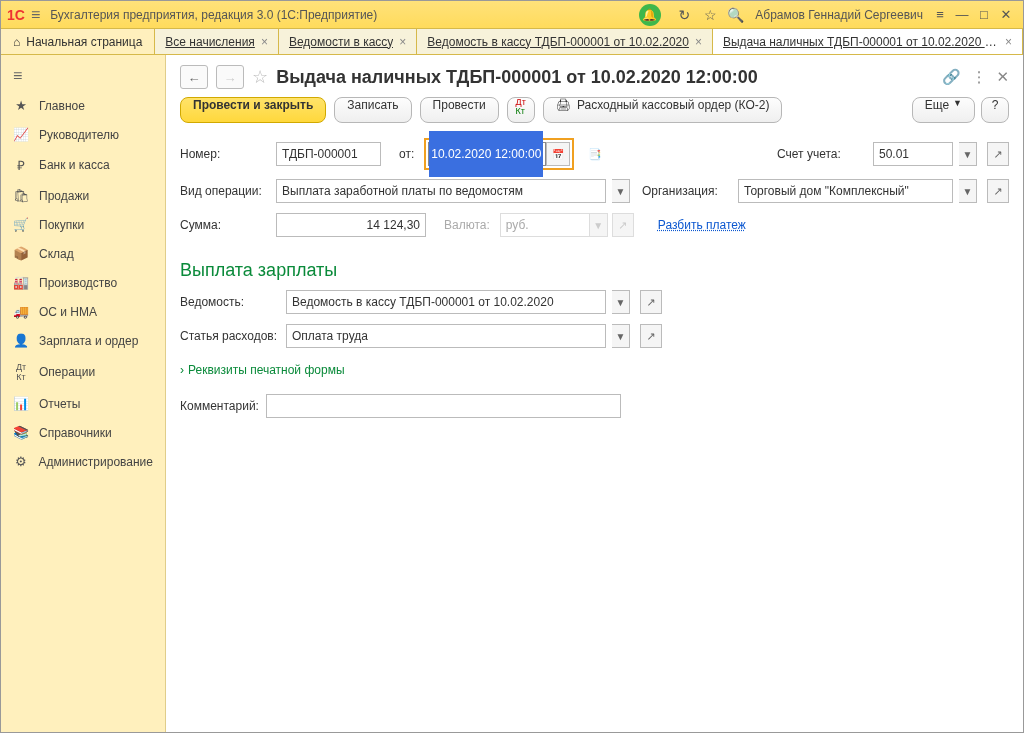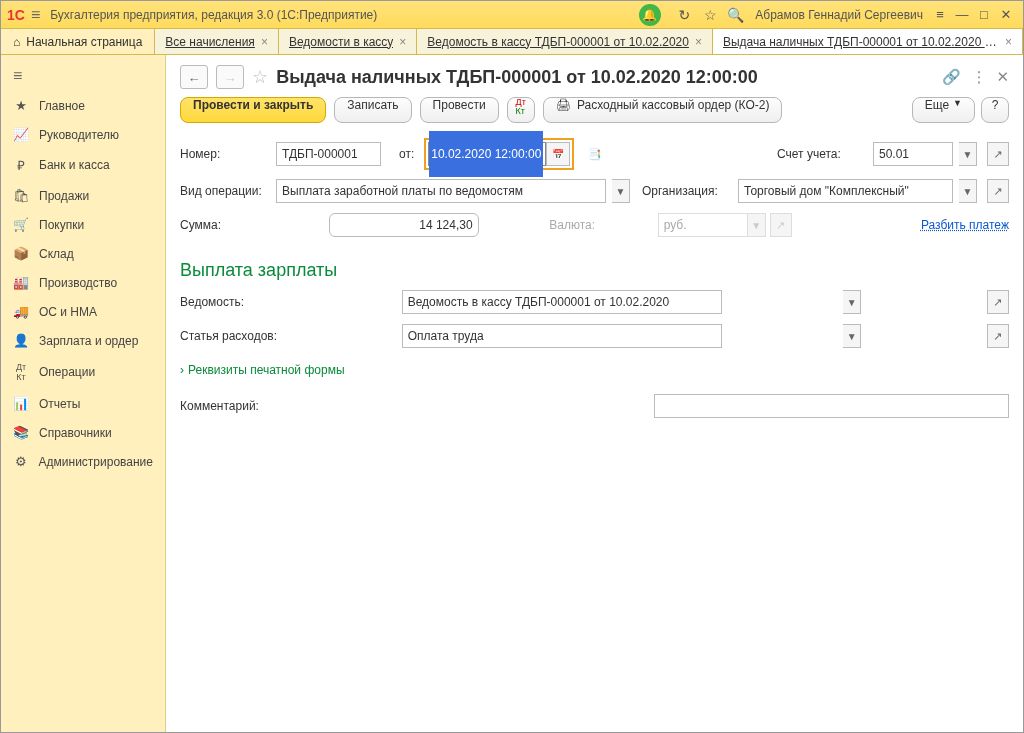--- a/index.html
+++ b/index.html
@@ -46,21 +46,21 @@
   
   .toolbar { display:flex; align-items:center; gap:8px; padding:0 14px 10px 14px; border-bottom:1px solid transparent;}
   .btn { height:26px; padding:0 12px; border:1px solid #b7b7b7; border-radius:8px; background:linear-gradient(#fdfdfd,#efefef); display:flex; cursor:pointer; color:#333;}
   .btn.primary { background:linear-gradient(#ffe36a,#ffd83c); border-color:#d1a900; font-weight:bold;}
   .btn .bico { margin-right:6px; }
   .dtkt { width:28px; justify-content:center; padding:0;}
   .more { margin-left:auto; display:flex; gap:6px;}
 
   
   .form { padding:4px 14px; }
-  .row { display:flex; align-items:center; margin-bottom:8px; gap:6px; min-height:26px;justify-content:space-between;}
+  .row { display:flex; align-items:center; margin-bottom:8px; gap:6px; min-height:26px;}
   .lbl { width:90px; color:#333; }
   .input { height:24px; border:1px solid #bbb; background:#fff; padding:0 5px; display:flex; align-items:center;}
   .right-align { justify-content:flex-end; }
   .dd { width:18px; height:24px; border:1px solid #bbb; border-left:none; background:#f5f5f5; display:flex; align-items:center; justify-content:center; color:#666; font-size:10px; cursor:pointer;}
   .open { width:22px; height:24px; border:1px solid #bbb; background:#f5f5f5; margin-left:4px; display:flex; align-items:center; justify-content:center; color:#666; font-size:11px; cursor:pointer;}
 
   .date-group { display:flex; align-items:center; border:2px solid #f0a020; padding:2px; }
   .date-group .input { border:1px solid #888;}
   .date-sel { background:#3a6fe0; color:#fff; padding:16px 2px;}
   .section { color:#0a8a3a; font-size:18px; padding:10px 14px 4px 14px;}
@@ -251,21 +251,21 @@
         <span class="second-col-lbl">Организация:</span>
         <div class="input" style="width:215px;">
             <span>Торговый дом "Комплексный"</span>
           </div>
         <div class="dd">▼</div>
         <div class="open">↗</div>
       </div>
 
       <div class="row">
         <span class="lbl">Сумма:</span>
-        <div class="input right-align" style="width:150px;border-radius:6px;">
+        <div class="input right-align" style="width:150px;">
             <span>14 124,30</span>
           </div>
         <span style="margin:0 4px 0 12px;" class="muted">Валюта:</span>
         <span class="valuta-grp" style="display:flex;">
           <div class="input" style="width:90px;border-color:#ddd;">
               <span>руб.</span>
             </div>
           <div class="dd" style="border-color:#ddd;color:#ccc;">▼</div>
           <div class="open" style="border-color:#ddd;color:#ccc;">↗</div>
         </span>

